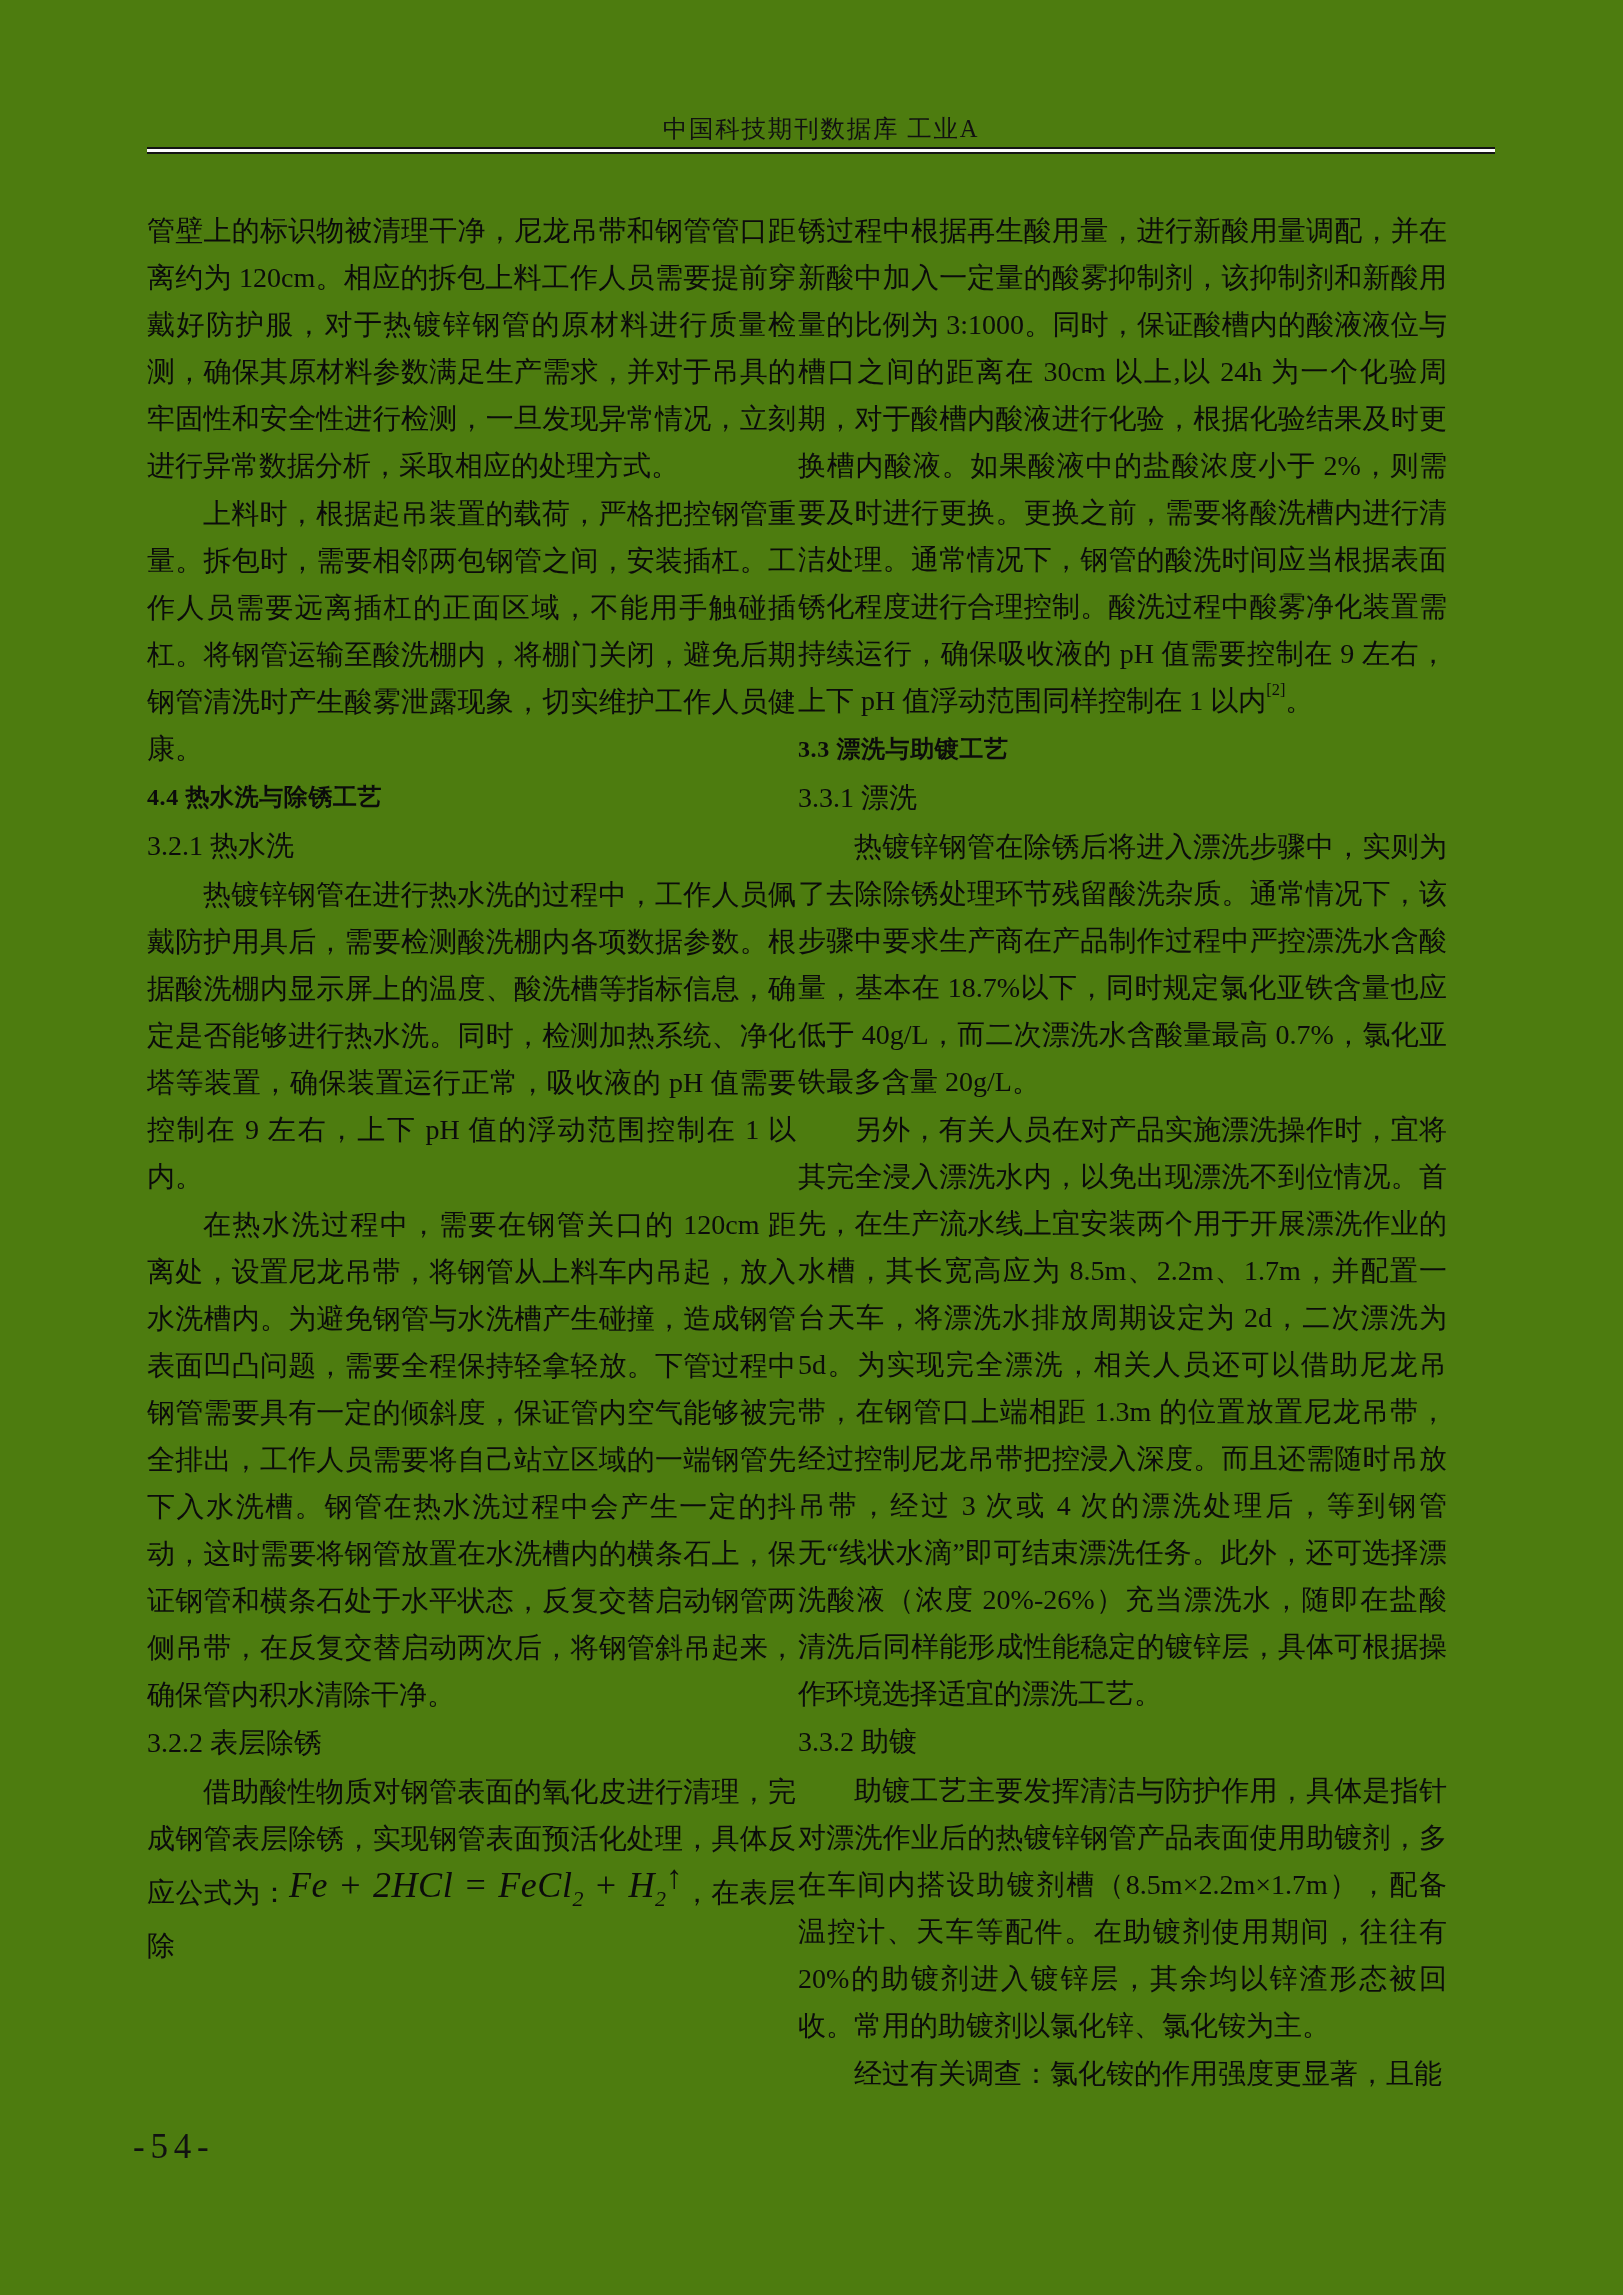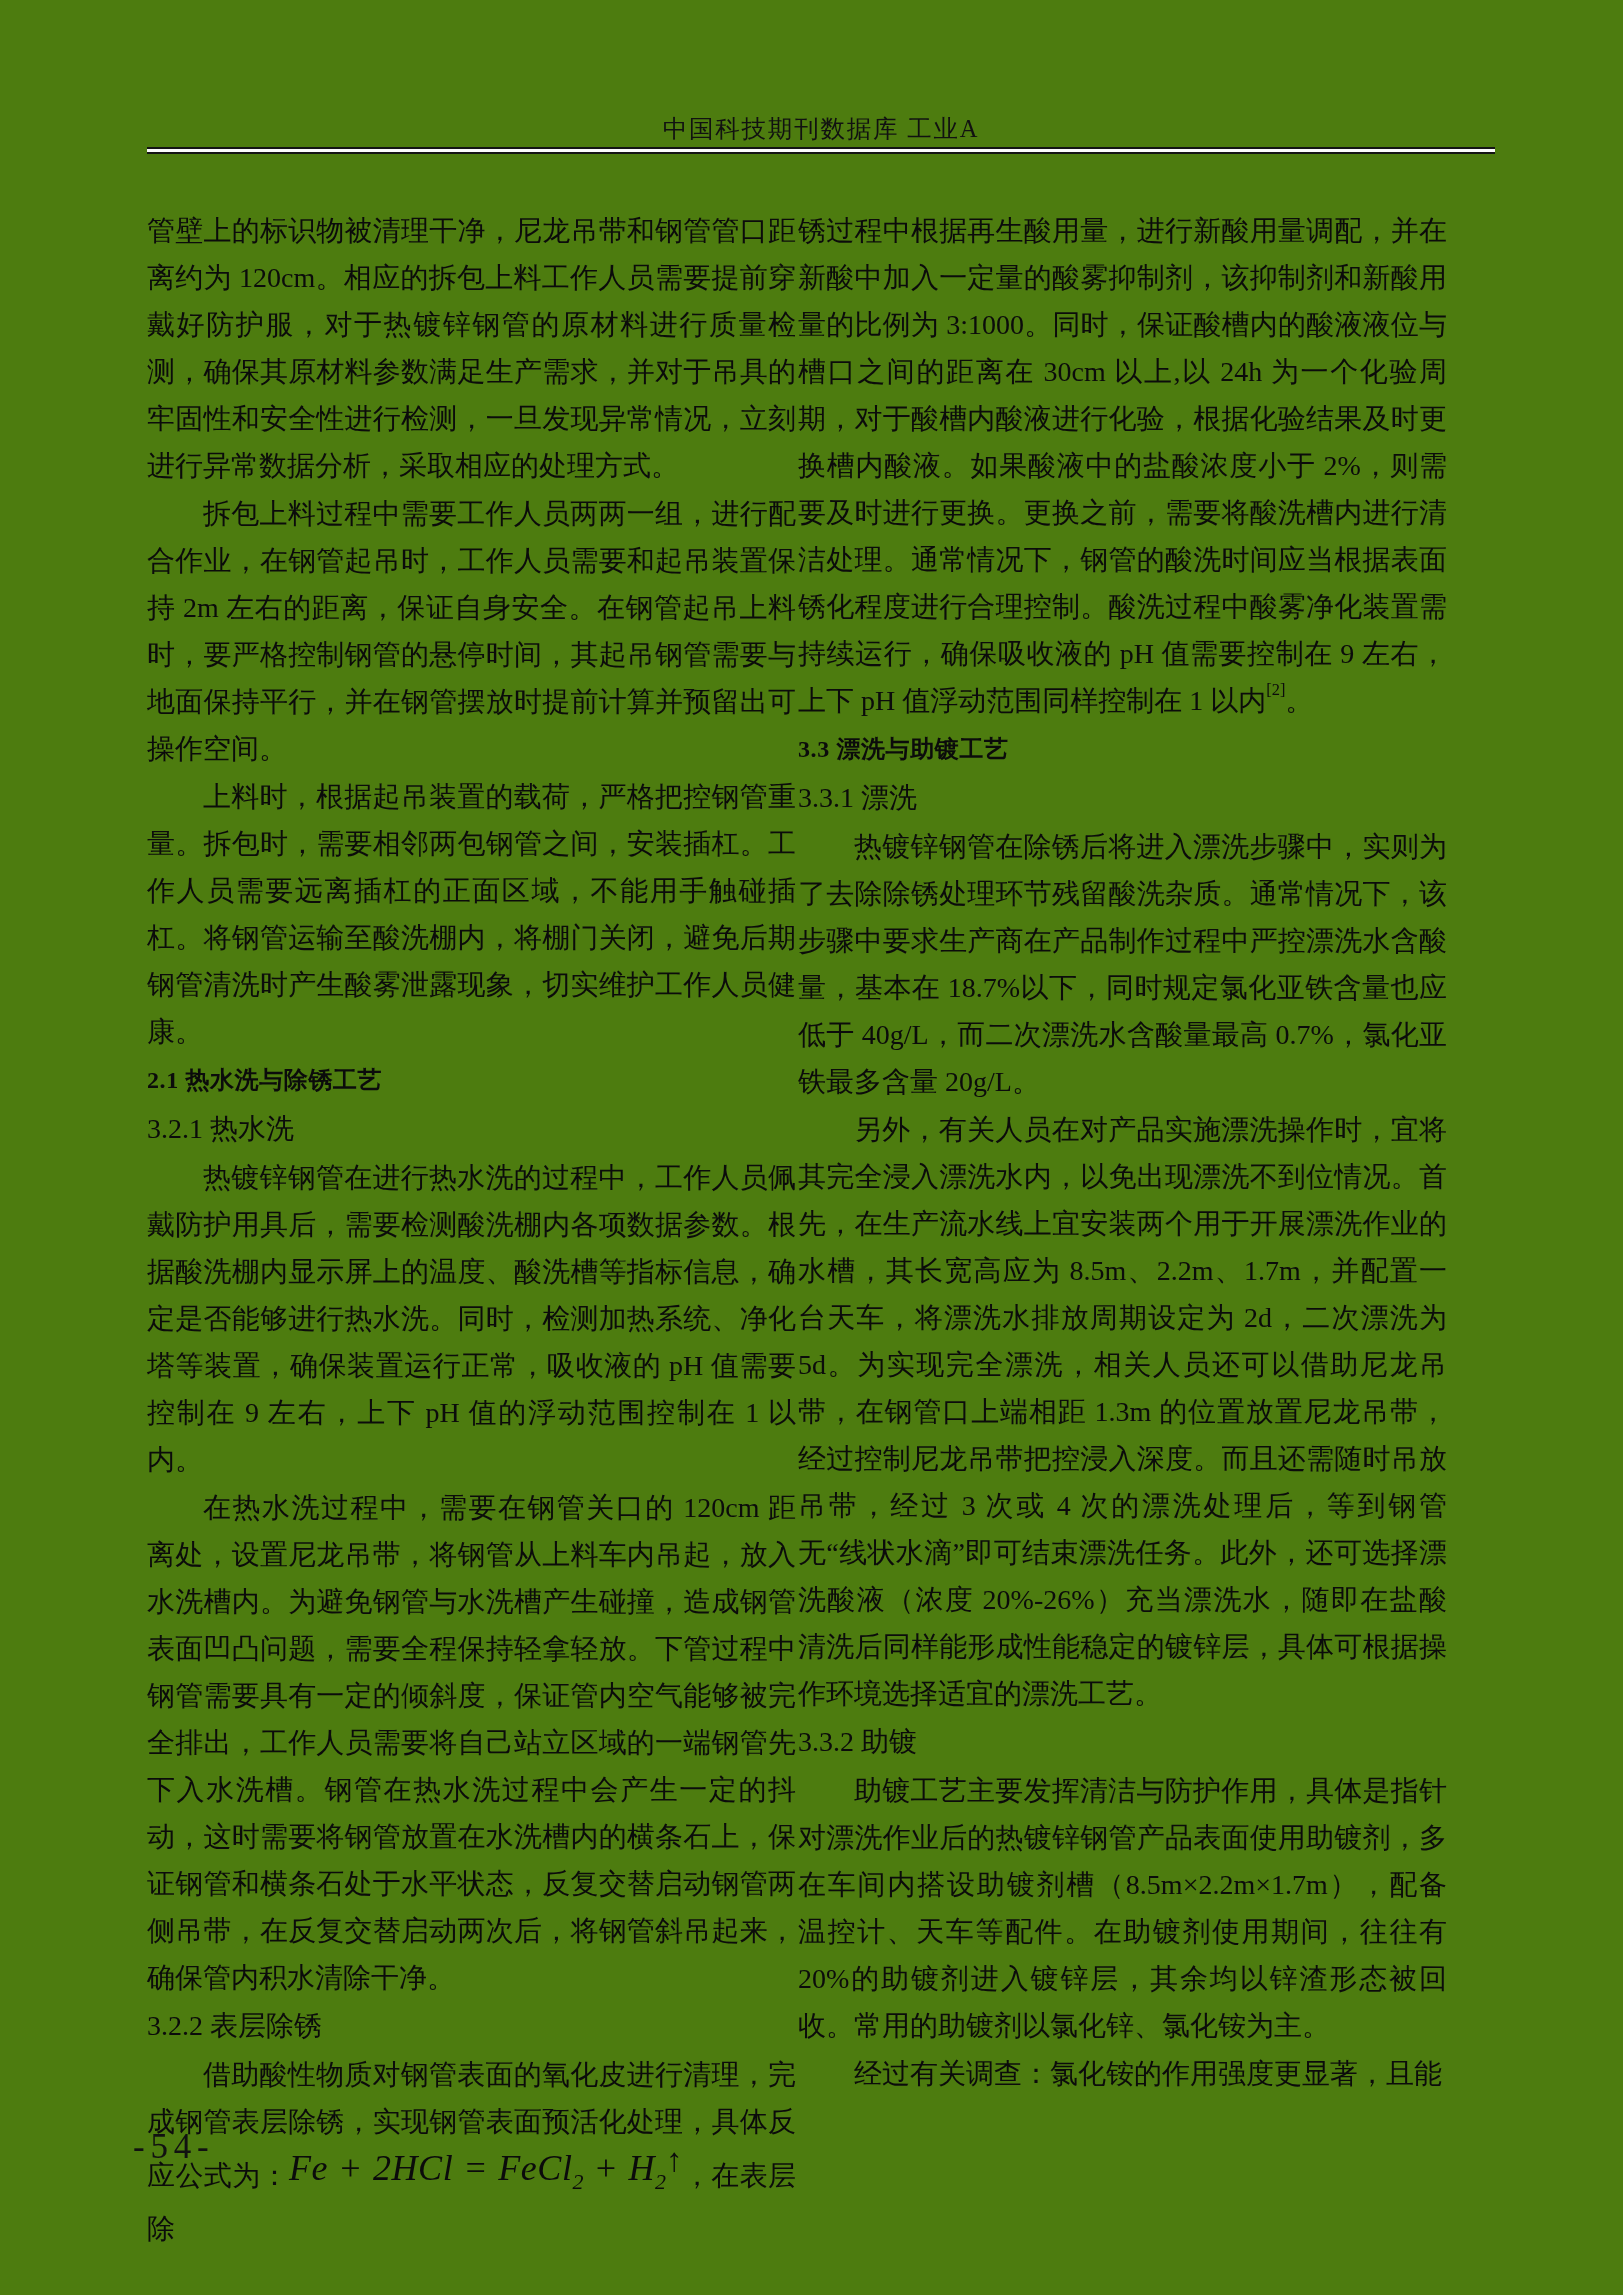--- a/index.html
+++ b/index.html
@@ -96,23 +96,22 @@
 <body>
 
 <div class="page">
 
   <div class="journal-header">中国科技期刊数据库 工业A</div>
 
   <div class="head-rule"></div>
 
   <div class="col col-left">
     <p>管壁上的标识物被清理干净，尼龙吊带和钢管管口距离约为 120cm。相应的拆包上料工作人员需要提前穿戴好防护服，对于热镀锌钢管的原材料进行质量检测，确保其原材料参数满足生产需求，并对于吊具的牢固性和安全性进行检测，一旦发现异常情况，立刻进行异常数据分析，采取相应的处理方式。</p>
-    <p class="indent">拆包上料过程中需要工作人员两两一组，进行配合作业，在钢管起吊时，工作人员需要和起吊装置保持 2m 左右的距离，保证自身安全。在钢管起吊上料时，要严格控制钢管的悬停时间，其起吊钢管需要与地面保持平行，并在钢管摆放时提前计算并预留出可操作空间。</p>
     <p class="indent">上料时，根据起吊装置的载荷，严格把控钢管重量。拆包时，需要相邻两包钢管之间，安装插杠。工作人员需要远离插杠的正面区域，不能用手触碰插杠。将钢管运输至酸洗棚内，将棚门关闭，避免后期钢管清洗时产生酸雾泄露现象，切实维护工作人员健康。</p>
-    <p class="sec-heading">2.1 热水洗与除锈工艺</p>
+    <p class="sec-heading">4.4 热水洗与除锈工艺</p>
     <p class="sub-heading">3.2.1 热水洗</p>
     <p class="indent">热镀锌钢管在进行热水洗的过程中，工作人员佩戴防护用具后，需要检测酸洗棚内各项数据参数。根据酸洗棚内显示屏上的温度、酸洗槽等指标信息，确定是否能够进行热水洗。同时，检测加热系统、净化塔等装置，确保装置运行正常，吸收液的 pH 值需要控制在 9 左右，上下 pH 值的浮动范围控制在 1 以内。</p>
     <p class="indent">在热水洗过程中，需要在钢管关口的 120cm 距离处，设置尼龙吊带，将钢管从上料车内吊起，放入水洗槽内。为避免钢管与水洗槽产生碰撞，造成钢管表面凹凸问题，需要全程保持轻拿轻放。下管过程中钢管需要具有一定的倾斜度，保证管内空气能够被完全排出，工作人员需要将自己站立区域的一端钢管先下入水洗槽。钢管在热水洗过程中会产生一定的抖动，这时需要将钢管放置在水洗槽内的横条石上，保证钢管和横条石处于水平状态，反复交替启动钢管两侧吊带，在反复交替启动两次后，将钢管斜吊起来，确保管内积水清除干净。</p>
     <p class="sub-heading">3.2.2 表层除锈</p>
     <p class="indent"><span>借助酸性物质对钢管表面的氧化皮进行清理，完成钢管表层除锈，实现钢管表面预活化处理，具体反应公式为：</span><span class="formula"><span>Fe + 2HCl = FeCl</span><span class="f-sub">2</span><span> + H</span><span class="f-sub">2</span><span class="arrow-icon">↑</span></span><span>，在表层除</span></p>
   </div>
 
   <div class="col col-right">
     <p><span>锈过程中根据再生酸用量，进行新酸用量调配，并在新酸中加入一定量的酸雾抑制剂，该抑制剂和新酸用量的比例为 3:1000。同时，保证酸槽内的酸液液位与槽口之间的距离在 30cm 以上,以 24h 为一个化验周期，对于酸槽内酸液进行化验，根据化验结果及时更换槽内酸液。如果酸液中的盐酸浓度小于 2%，则需要及时进行更换。更换之前，需要将酸洗槽内进行清洁处理。通常情况下，钢管的酸洗时间应当根据表面锈化程度进行合理控制。酸洗过程中酸雾净化装置需持续运行，确保吸收液的 pH 值需要控制在 9 左右，上下 pH 值浮动范围同样控制在 1 以内</span><span class="sup-ref">[2]</span><span>。</span></p>
     <p class="sec-heading">3.3 漂洗与助镀工艺</p>

